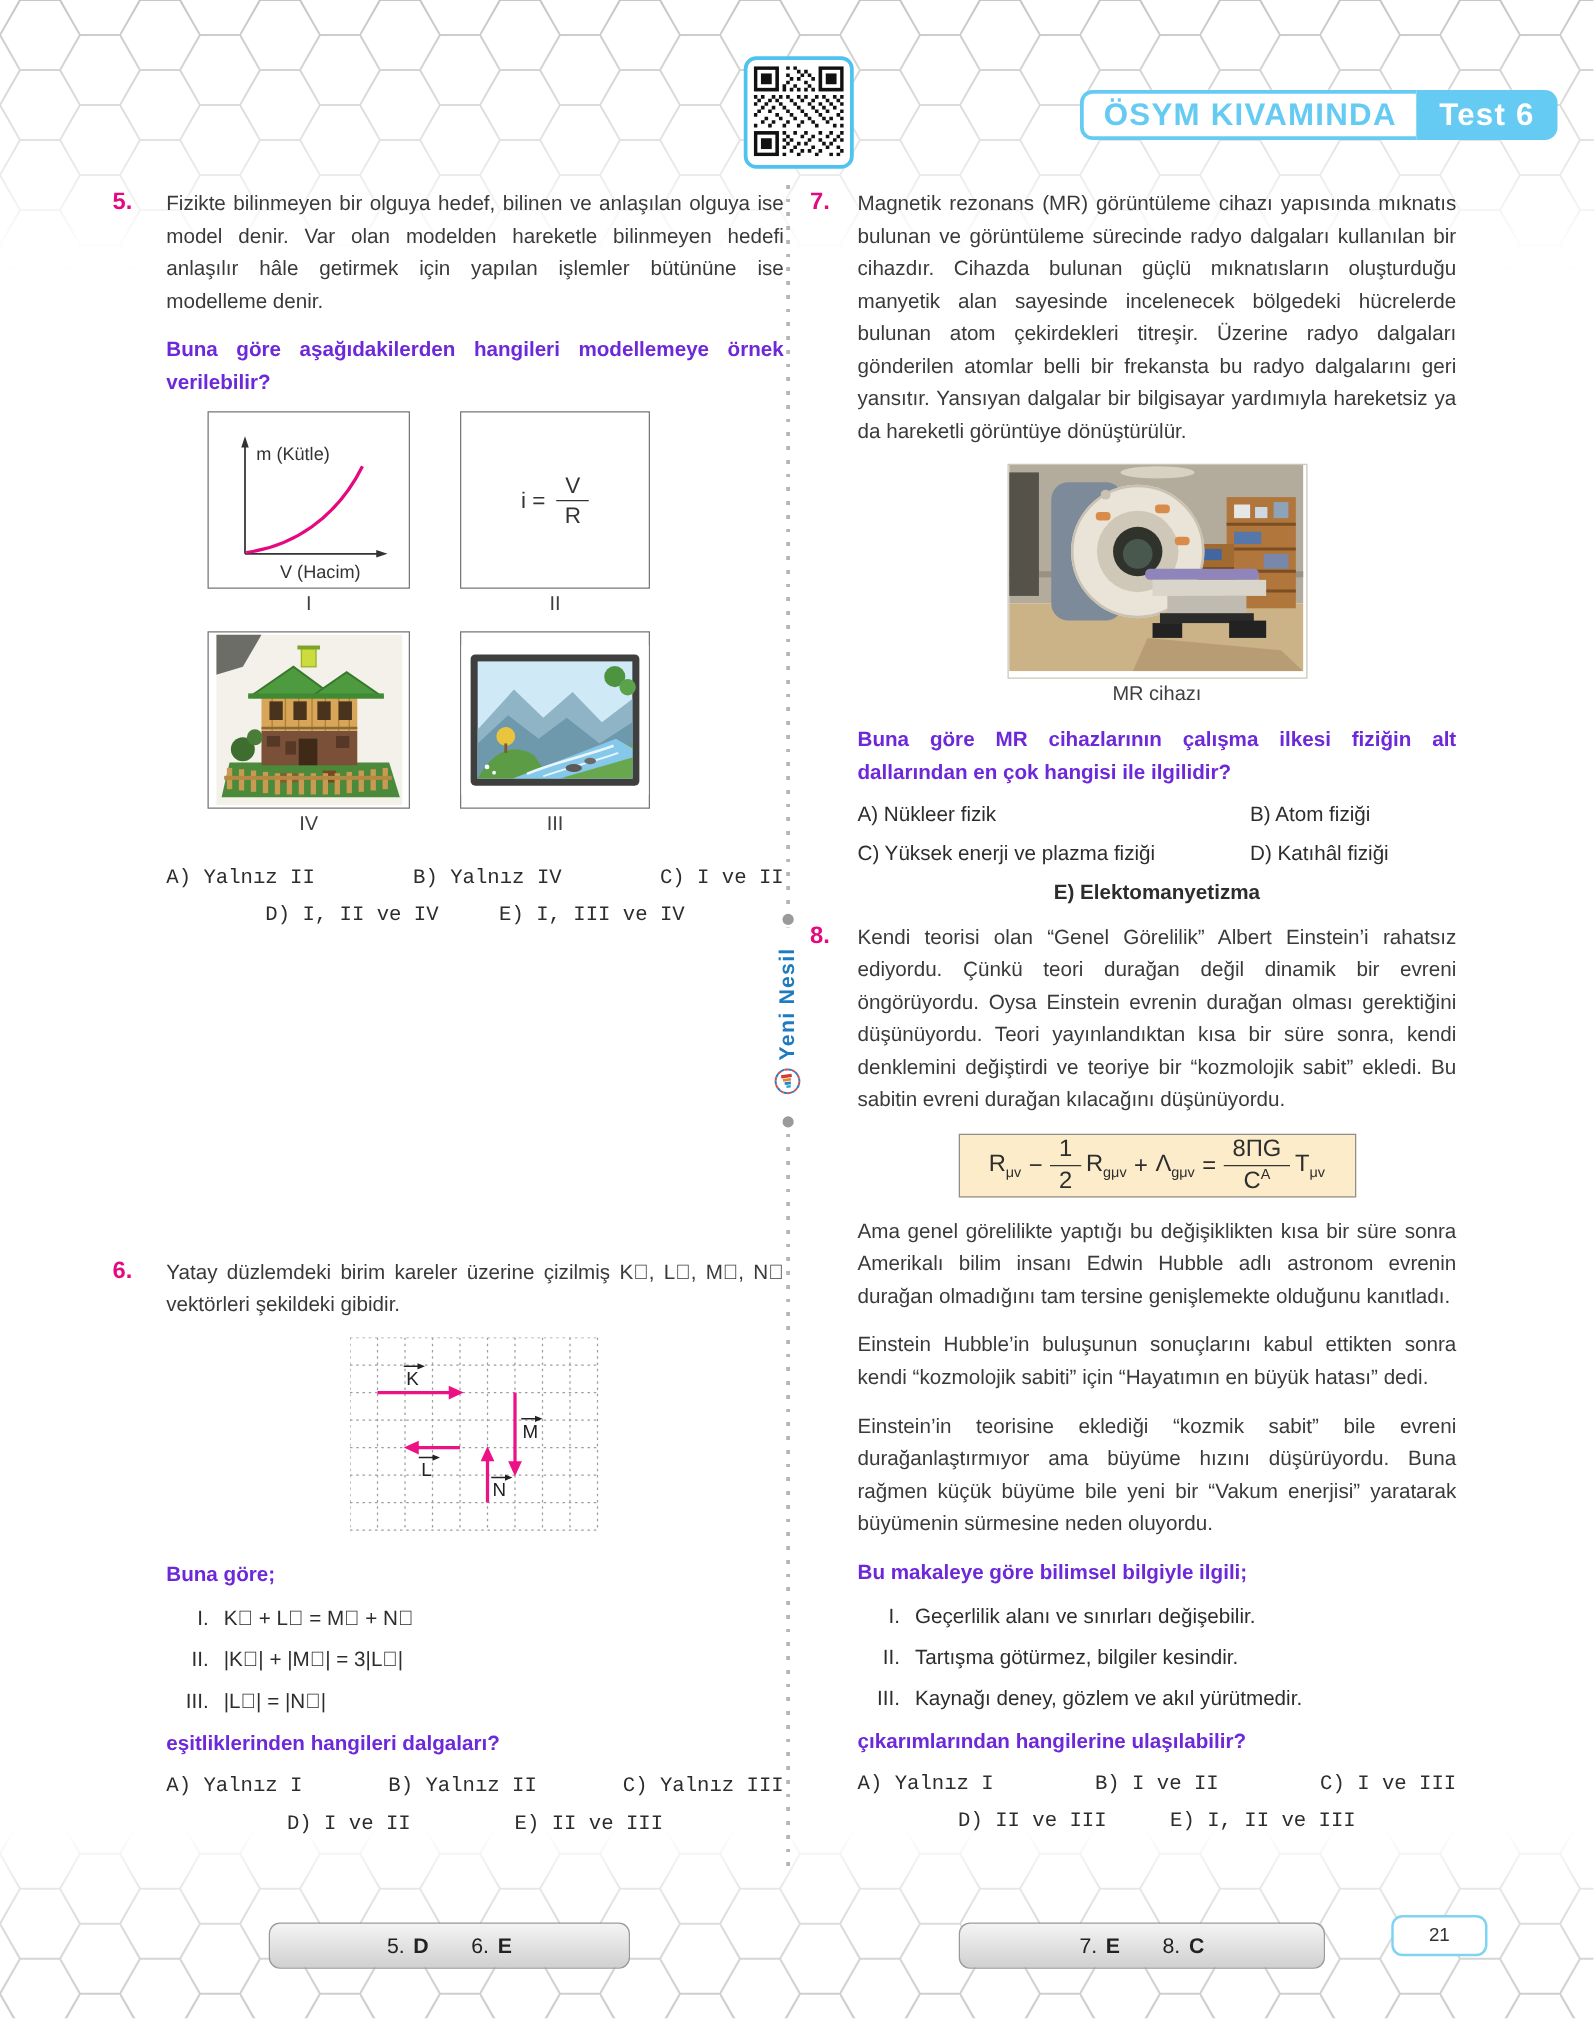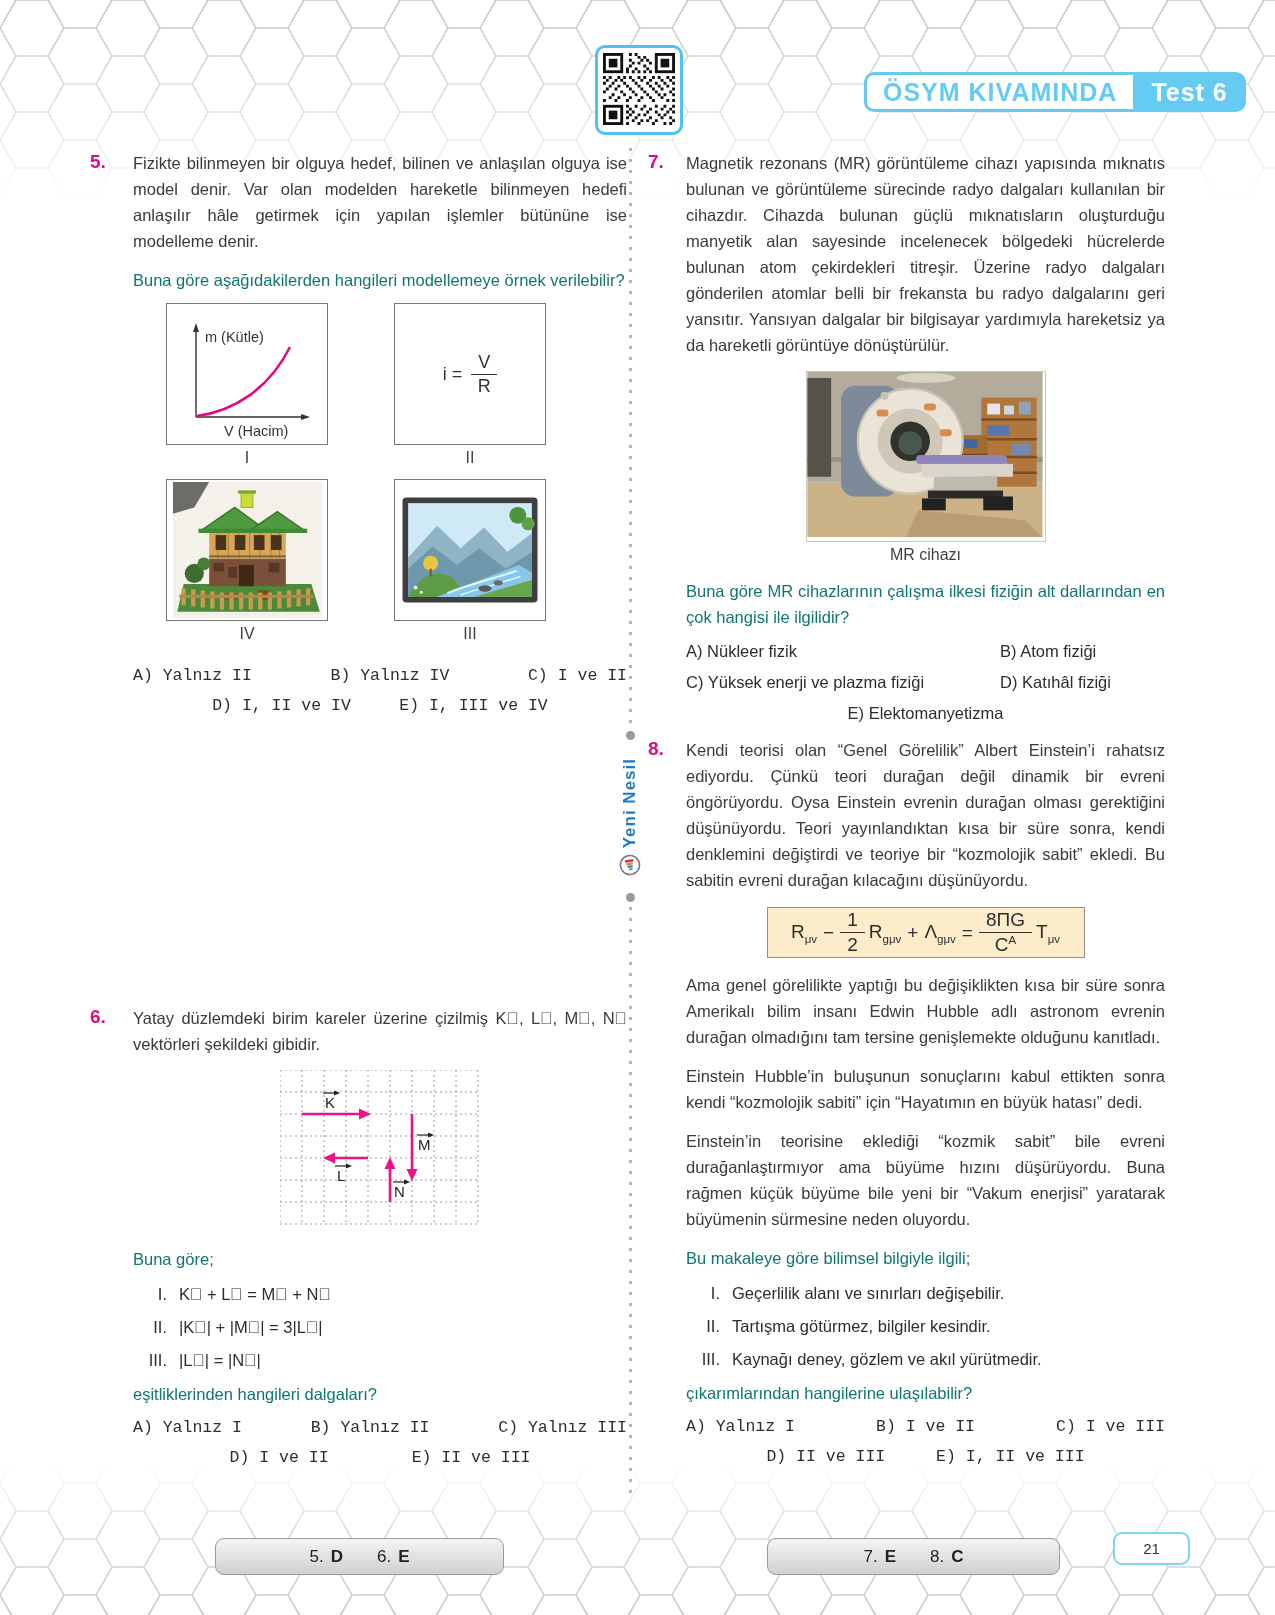--- a/index.html
+++ b/index.html
@@ -37,31 +37,31 @@
   
   .question{position:absolute;}
   #q5{left:90px;top:150px;width:537px;}
   #q6{left:90px;top:1005px;width:537px;}
   #q7{left:648px;top:150px;width:517px;}
   #q8{left:648px;top:737px;width:517px;}
   .qnum{position:absolute;left:0;top:1px;color:#e5097f;font-weight:bold;font-size:19px;}
   #q5 .qcontent,#q6 .qcontent{margin-left:43px;}
   #q7 .qcontent,#q8 .qcontent{margin-left:38px;}
   p.body{font-size:16.5px;line-height:26px;text-align:justify;margin:0 0 13px;color:#3a3a3a;}
-  .lead{font-size:16.5px;line-height:26px;font-weight:normal;color:#0f766e;margin:0 0 10px;text-align:justify;}
+  .lead{font-size:16.5px;line-height:26px;font-weight:bold;color:#6d28d9;margin:0 0 10px;text-align:justify;}
   .opt-row{display:flex;justify-content:space-between;font-size:16.5px;color:#2d2d2d;margin:11px 0;font-family:Liberation Mono, monospace;}
   .opt-row.two{justify-content:space-around;padding:0 55px;}
   .opt-grid{display:grid;grid-template-columns:282px 1fr;font-size:16.5px;color:#2d2d2d;margin:12px 0;gap:32px;}
-  .opt-center{text-align:center;font-size:16.5px;color:#2d2d2d;margin:12px 0;}
+  .opt-center{text-align:center;font-size:16.5px;color:#2d2d2d;margin:12px 0;font-weight:bold;}
   .items{margin:2px 0 6px;}
   .item{display:flex;font-size:16.5px;color:#2d2d2d;margin:8px 0;line-height:25px;}
   .item .inum{width:34px;text-align:right;margin-right:12px;flex:none;}
 
   
-  .figgrid{display:grid;grid-template-columns:162px 152px;column-gap:66px;margin:6px 0 0 33px;}
+  .figgrid{display:grid;grid-template-columns:162px 152px;column-gap:40px;margin:6px 0 0 33px;}
   .figbox{height:142px;border:1.5px solid #777;background:#fff;display:flex;align-items:center;justify-content:center;box-sizing:border-box;}
   .figlabel{text-align:center;font-size:16px;color:#3f3f3f;margin:4px 0 12px;}
   .formula{display:flex;align-items:center;gap:9px;font-size:18px;color:#333;}
   .frac{display:inline-flex;flex-direction:column;align-items:center;line-height:1.15;}
   .frac .num{padding:0 7px 1px;border-bottom:1.6px solid #333;}
   .frac .den{padding-top:1px;}
 
   
   .vecwrap{width:200px;margin:10px auto 16px;}
 

